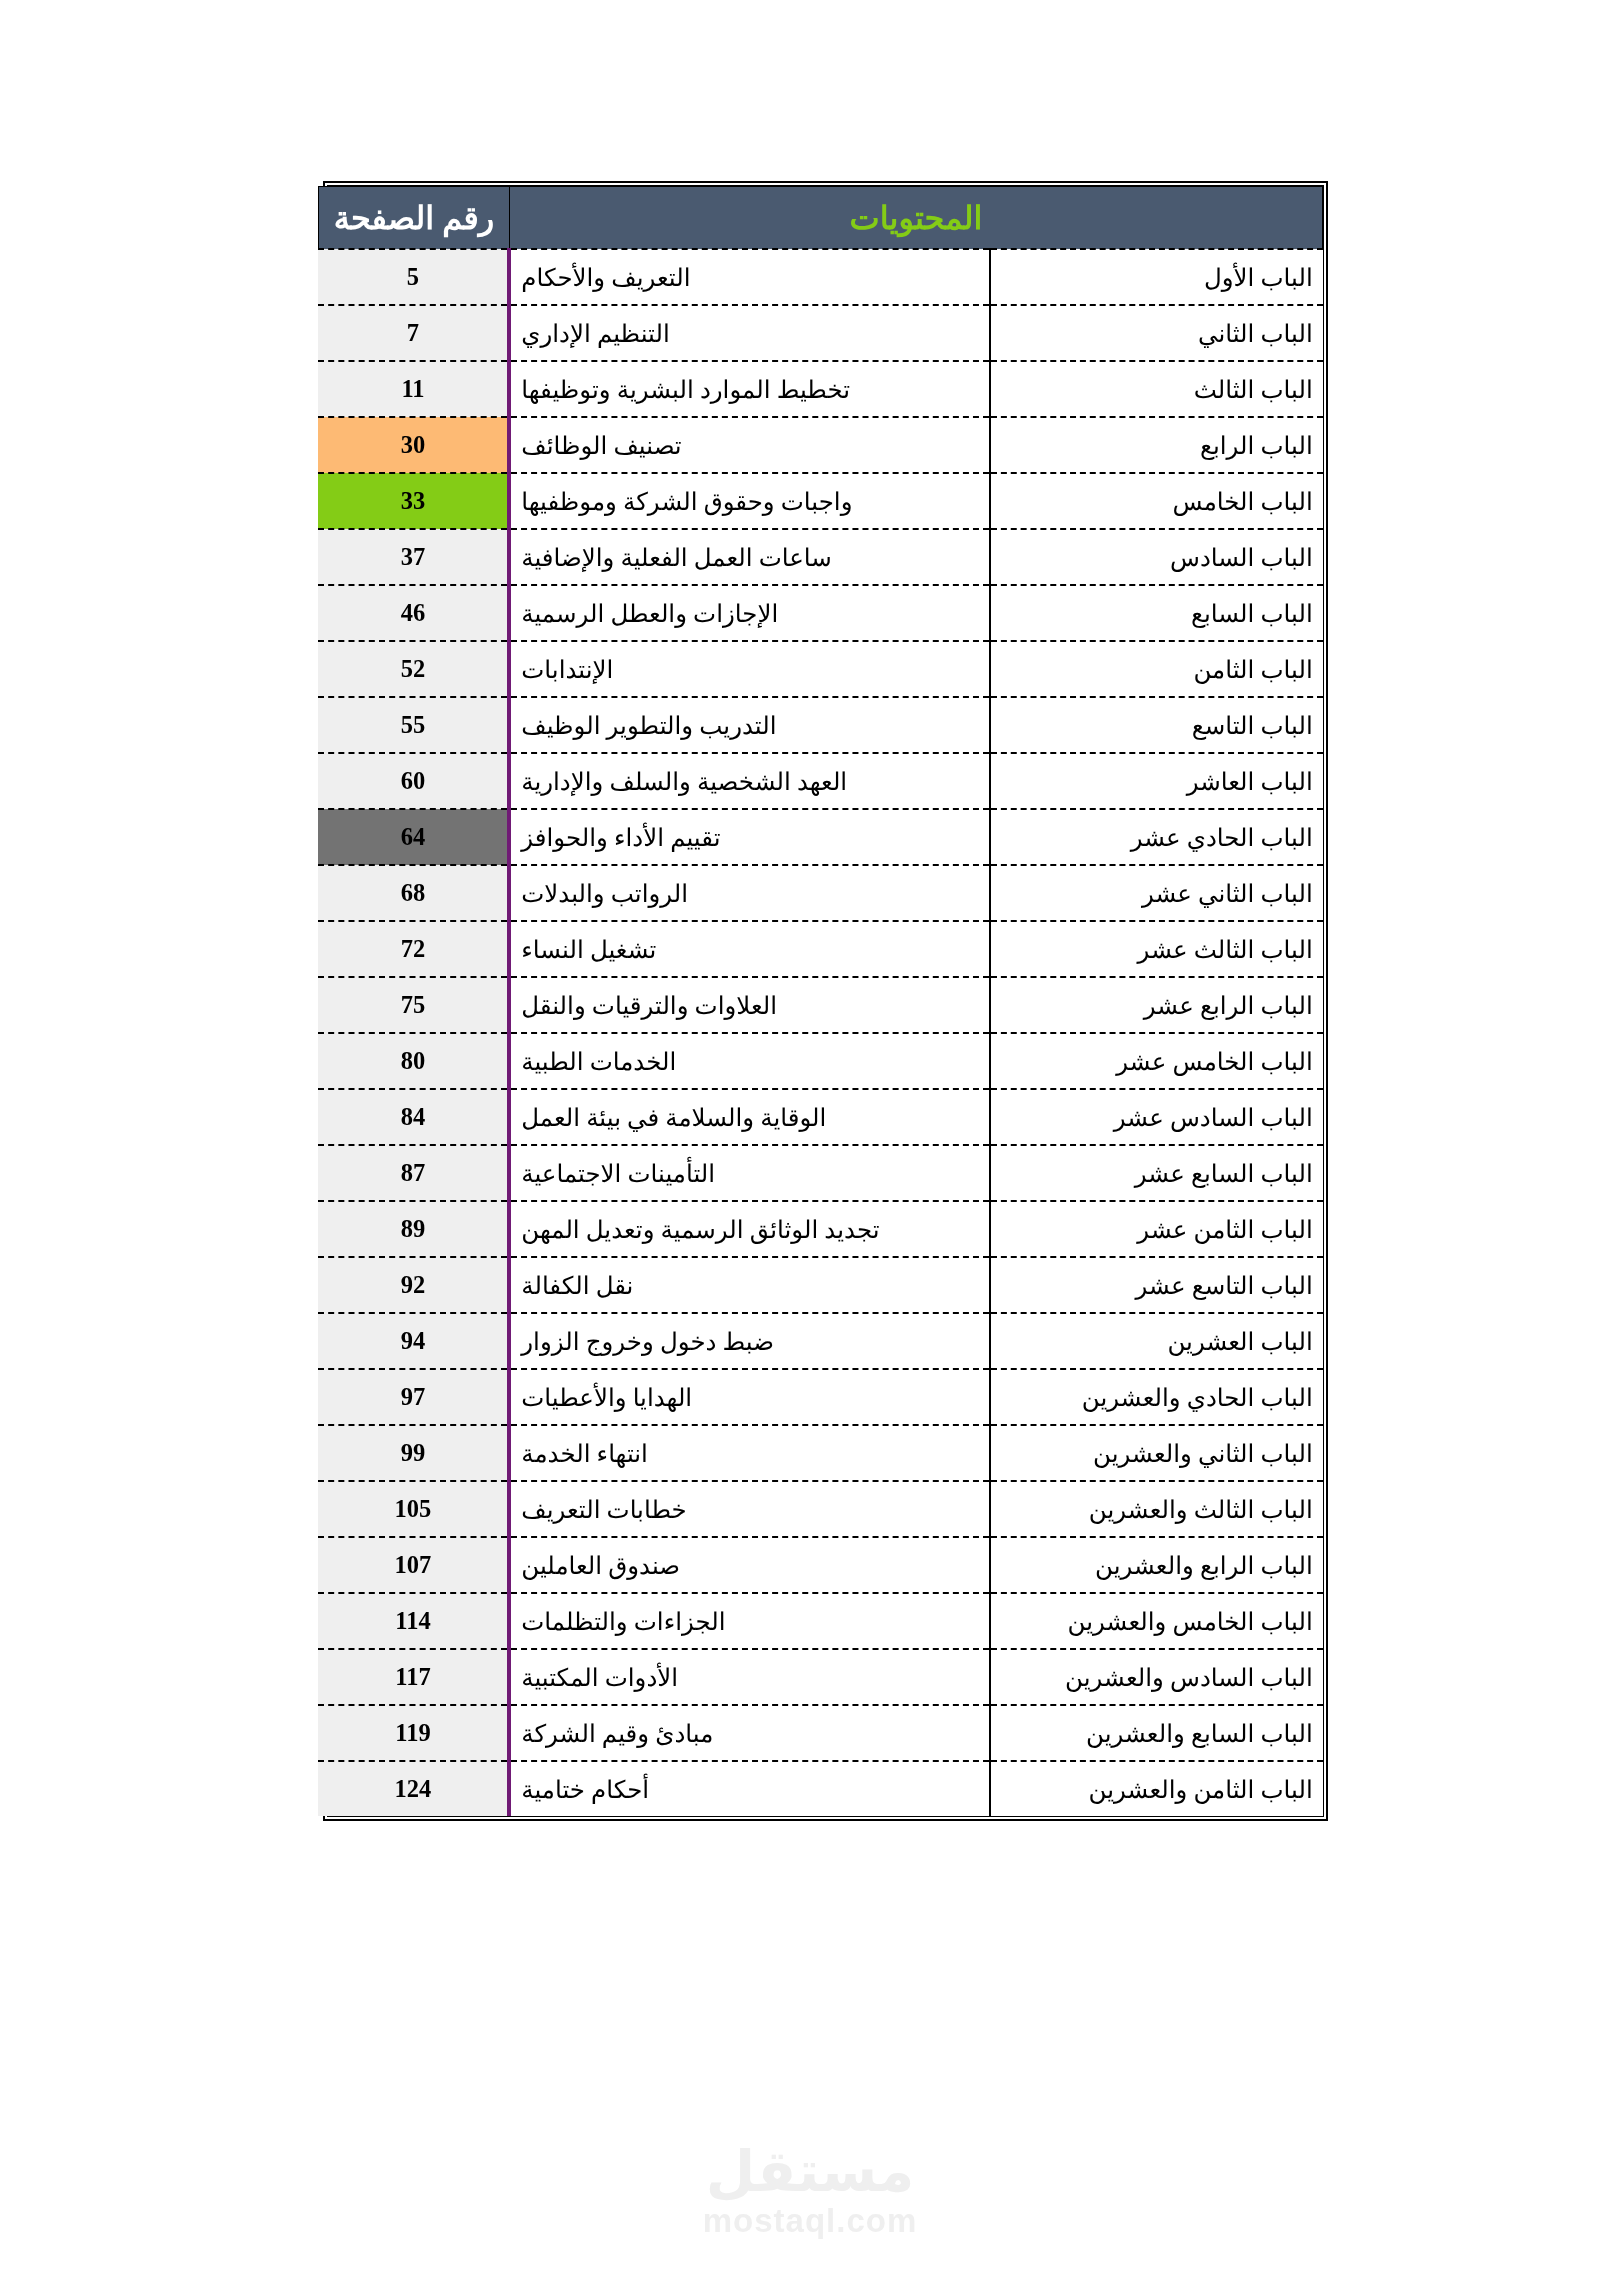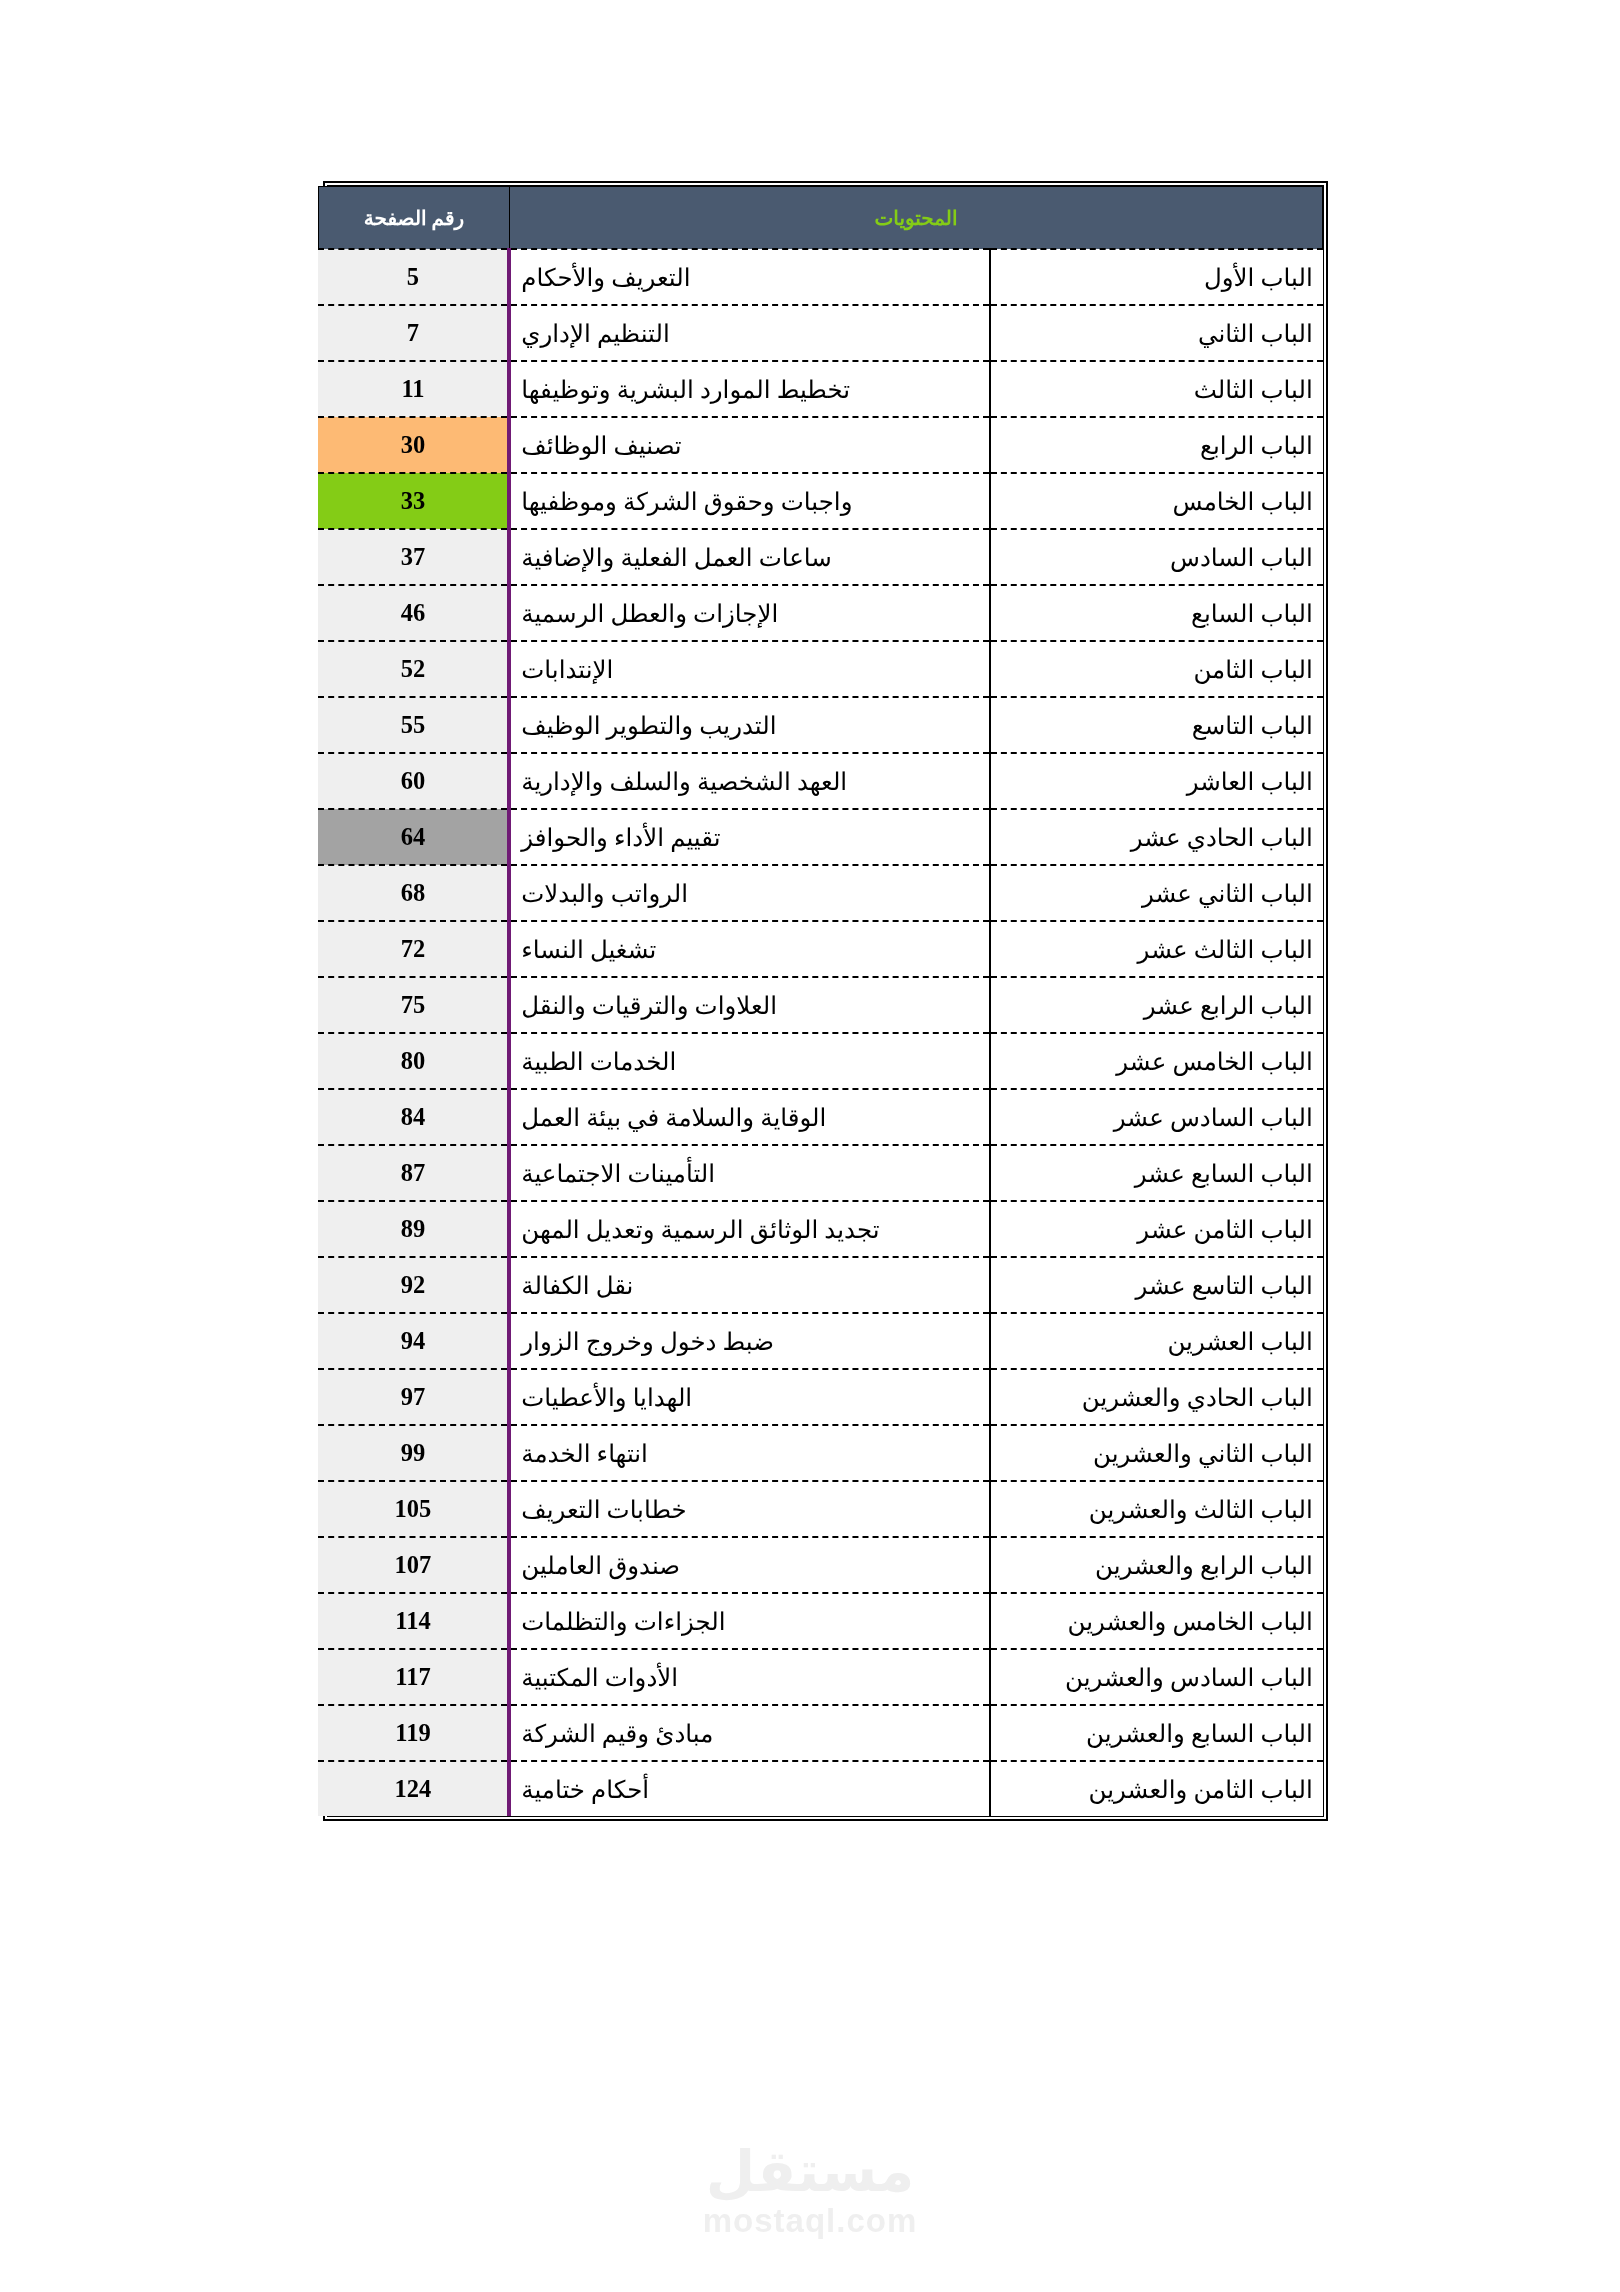--- a/index.html
+++ b/index.html
@@ -50,21 +50,21 @@
 
   
   col.col-chapter { width: 333px; }
   col.col-content { width: 480px; }
   col.col-page    { width: 191px; }
 
   
   tr.toc-head th {
     background: #4A5A70;
     color: #ffffff;
-    font-size: 20px;
+    font-size: 32px;
     font-weight: bold;
     vertical-align: middle;
     height: 61px;
     padding: 0 5.9px;
     border: 1px solid #000000;
     letter-spacing: 0;
   }
   th.head-contents { border-left: 1px solid #000000; }
   th.head-pageno   { }
 
@@ -199,21 +199,21 @@
                 <td class="cell-page" style="background: rgb(239, 239, 239);">55</td>
               </tr>
               <tr class="toc-row">
                 <td class="cell-chapter">الباب العاشر</td>
                 <td class="cell-content">العهد الشخصية والسلف والإدارية</td>
                 <td class="cell-page" style="background: rgb(239, 239, 239);">60</td>
               </tr>
               <tr class="toc-row">
                 <td class="cell-chapter">الباب الحادي عشر</td>
                 <td class="cell-content">تقييم الأداء والحوافز</td>
-                <td class="cell-page" style="background: #a3a3a3;">64</td>
+                <td class="cell-page" style="background: #737373;">64</td>
               </tr>
               <tr class="toc-row">
                 <td class="cell-chapter">الباب الثاني عشر</td>
                 <td class="cell-content">الرواتب والبدلات</td>
                 <td class="cell-page" style="background: rgb(239, 239, 239);">68</td>
               </tr>
               <tr class="toc-row">
                 <td class="cell-chapter">الباب الثالث عشر</td>
                 <td class="cell-content">تشغيل النساء</td>
                 <td class="cell-page" style="background: rgb(239, 239, 239);">72</td>

